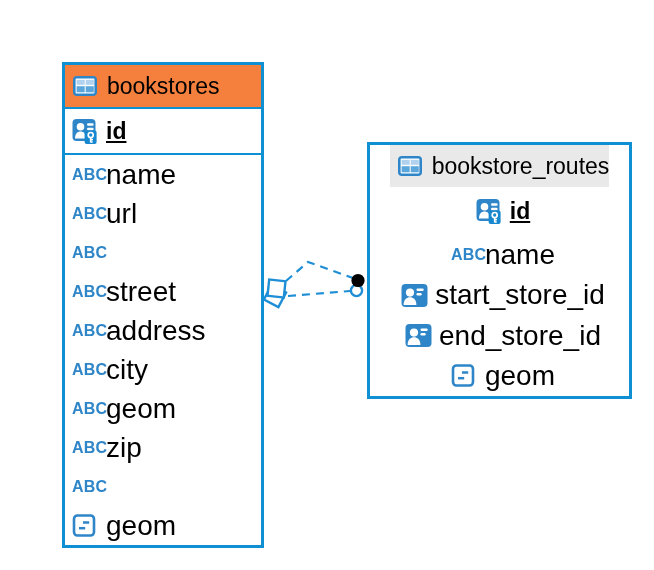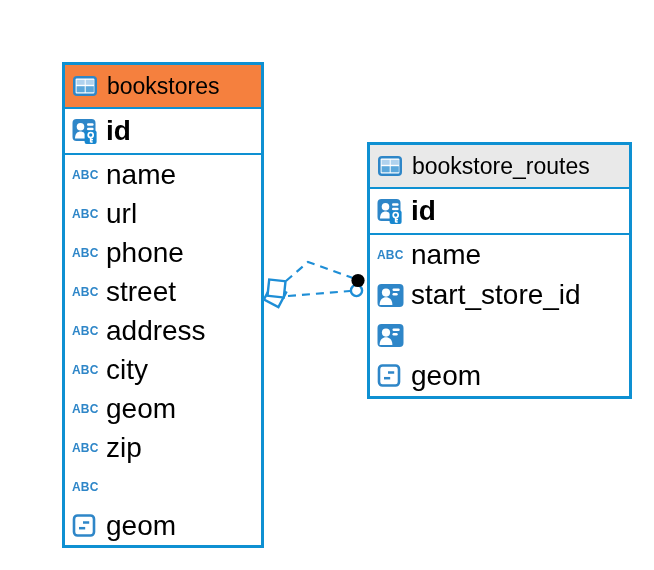--- a/index.html
+++ b/index.html
@@ -34,23 +34,23 @@
     padding-left: 7px;
     flex: 0 0 auto;
   }
   .icon-slot {
     width: 29px;
     flex: 0 0 29px;
     display: flex;
     align-items: center;
   }
   .col-label { font-size: 28px; white-space: nowrap; }
-  .pk-label  { font-size: 28px; font-weight: bold; white-space: nowrap; }
+  .pk-label  { font-size: 23px; font-weight: bold; white-space: nowrap; text-decoration: underline; }
   .abc-glyph {
-    font-size: 12px;
+    font-size: 16px;
     font-weight: bold;
     letter-spacing: 0.2px;
     font-family: "Liberation Sans", sans-serif;
   }
   #rel-layer {
     position: absolute;
     left: 0; top: 0;
     pointer-events: none;
   }
   #rel-layer * { pointer-events: auto; }
@@ -101,21 +101,20 @@
       <div class="row" style="height: 39px;">
         <span class="icon-slot">
           <span class="abc-glyph" style="color: rgb(46, 134, 200);">ABC</span>
         </span>
         <span class="col-label">url</span>
       </div>
       <div class="row" style="height: 39px;">
         <span class="icon-slot">
           <span class="abc-glyph" style="color: rgb(46, 134, 200);">ABC</span>
         </span>
-        <span class="col-label">phone</span>
       </div>
       <div class="row" style="height: 39px;">
         <span class="icon-slot">
           <span class="abc-glyph" style="color: rgb(46, 134, 200);">ABC</span>
         </span>
         <span class="col-label">street</span>
       </div>
       <div class="row" style="height: 39px;">
         <span class="icon-slot">
           <span class="abc-glyph" style="color: rgb(46, 134, 200);">ABC</span>
@@ -149,21 +148,21 @@
         <span class="icon-slot">
     <svg width="25" height="25" viewBox="0 0 25 25">
       <rect x="2" y="2.5" width="20" height="20" rx="3.5" fill="#ffffff" stroke="#2e86c8" stroke-width="2.6"></rect>
       <line x1="11" y1="9.5" x2="17.2" y2="9.5" stroke="#2e86c8" stroke-width="2.5"></line>
       <line x1="7" y1="15.2" x2="13.2" y2="15.2" stroke="#2e86c8" stroke-width="2.5"></line>
     </svg>
         </span>
         <span class="col-label">geom</span>
       </div>
     </div>
-  <div class="entity" id="table-1" style="left: 367px; top: 142px; width: 265px; height: 257px; border: 3px solid rgb(14, 144, 210);">
+  <div class="entity" id="table-1" style="left: 367px; top: 142px; width: 265px; height: 257px; border: 3px solid rgb(14, 144, 210); align-items: center;">
       <div class="t-header" style="height: 42px; background: rgb(233, 233, 233);">
         <span class="icon-slot">
     <svg width="26" height="24" viewBox="0 0 26 24">
       <rect x="1" y="2" width="24" height="20" rx="4" fill="#2e86c8"></rect>
       <rect x="3.6" y="4.6" width="18.8" height="14.8" rx="1" fill="#ffffff"></rect>
       <rect x="4.6" y="5.8" width="8.1" height="5" fill="#b0d2ee"></rect>
       <rect x="13.7" y="5.8" width="8.1" height="5" fill="#b0d2ee"></rect>
       <rect x="4.6" y="12.2" width="8.1" height="6.1" fill="#5ba7db"></rect>
       <rect x="13.7" y="12.2" width="8.1" height="6.1" fill="#5ba7db"></rect>
     </svg>
@@ -210,20 +209,21 @@
       <div class="row" style="height: 40.25px;">
         <span class="icon-slot">
     <svg width="27" height="25" viewBox="0 0 27 25">
       <rect x="0.5" y="1" width="26" height="23" rx="4" fill="#2e86c8"></rect>
       <rect x="15.5" y="5.4" width="7.2" height="2.6" rx="1.2" fill="#ffffff"></rect>
       <rect x="15.5" y="10" width="5.2" height="2.5" rx="1.2" fill="#ffffff"></rect>
       <circle cx="9" cy="9.6" r="4.1" fill="#ffffff"></circle>
       <path d="M2.6 22 C2.6 16.2 5.9 14.2 9 14.2 C12.1 14.2 15.4 16.2 15.4 22 Z" fill="#ffffff"></path>
     </svg>
         </span>
+        <span class="col-label">end_store_id</span>
       </div>
       <div class="row" style="height: 40.25px;">
         <span class="icon-slot">
     <svg width="25" height="25" viewBox="0 0 25 25">
       <rect x="2" y="2.5" width="20" height="20" rx="3.5" fill="#ffffff" stroke="#2e86c8" stroke-width="2.6"></rect>
       <line x1="11" y1="9.5" x2="17.2" y2="9.5" stroke="#2e86c8" stroke-width="2.5"></line>
       <line x1="7" y1="15.2" x2="13.2" y2="15.2" stroke="#2e86c8" stroke-width="2.5"></line>
     </svg>
         </span>
         <span class="col-label">geom</span>

